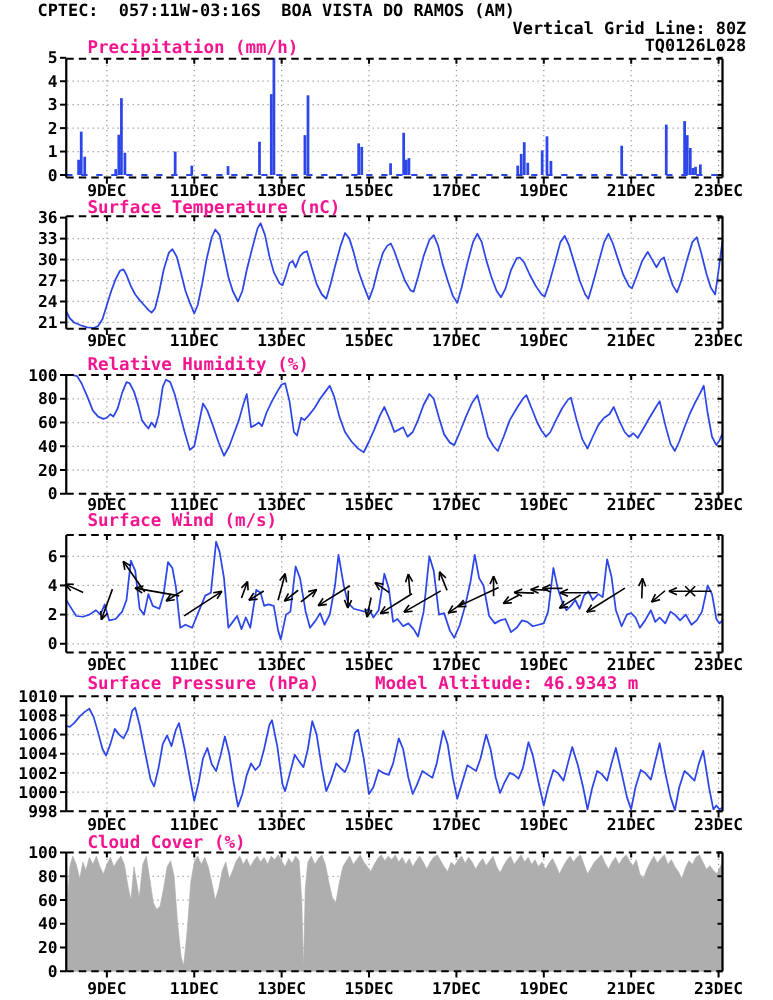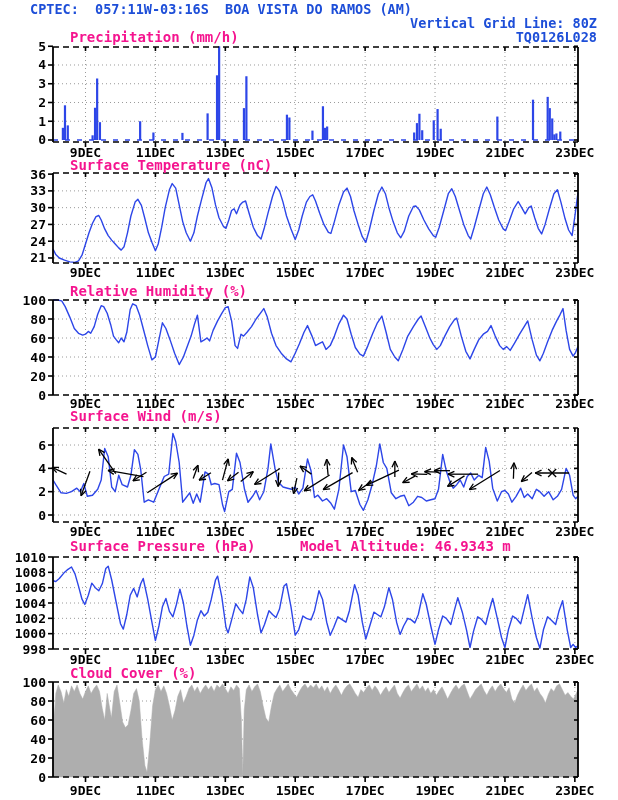--- a/index.html
+++ b/index.html
@@ -1,19 +1,19 @@
 <!DOCTYPE html>
 <html><head>
 <meta charset="utf-8">
 <style>
   html,body{margin:0;padding:0;background:#fff;}
   #page{position:relative;width:618px;height:800px;background:#fff;overflow:hidden;
         font-family:"DejaVu Sans Mono", monospace;font-weight:bold;}
   .hdr{position:absolute;white-space:pre;font-size:13.5px;line-height:14px;}
-  .orange{color:#1d4ed8;}
+  .orange{color:#000000;}
   #chart{position:absolute;left:0;top:0;}
 </style>
 </head>
 <body>
 <div id="page">
 
   <div class="hdr orange" style="left:30px;top:2px;">CPTEC:  057:11W-03:16S  BOA VISTA DO RAMOS (AM)</div>
   <div class="hdr orange" style="right:21px;top:16px;text-align:left;">Vertical Grid Line: 80Z</div>
   <div class="hdr orange" style="right:21px;top:30px;text-align:left;">TQ0126L028</div>
 

